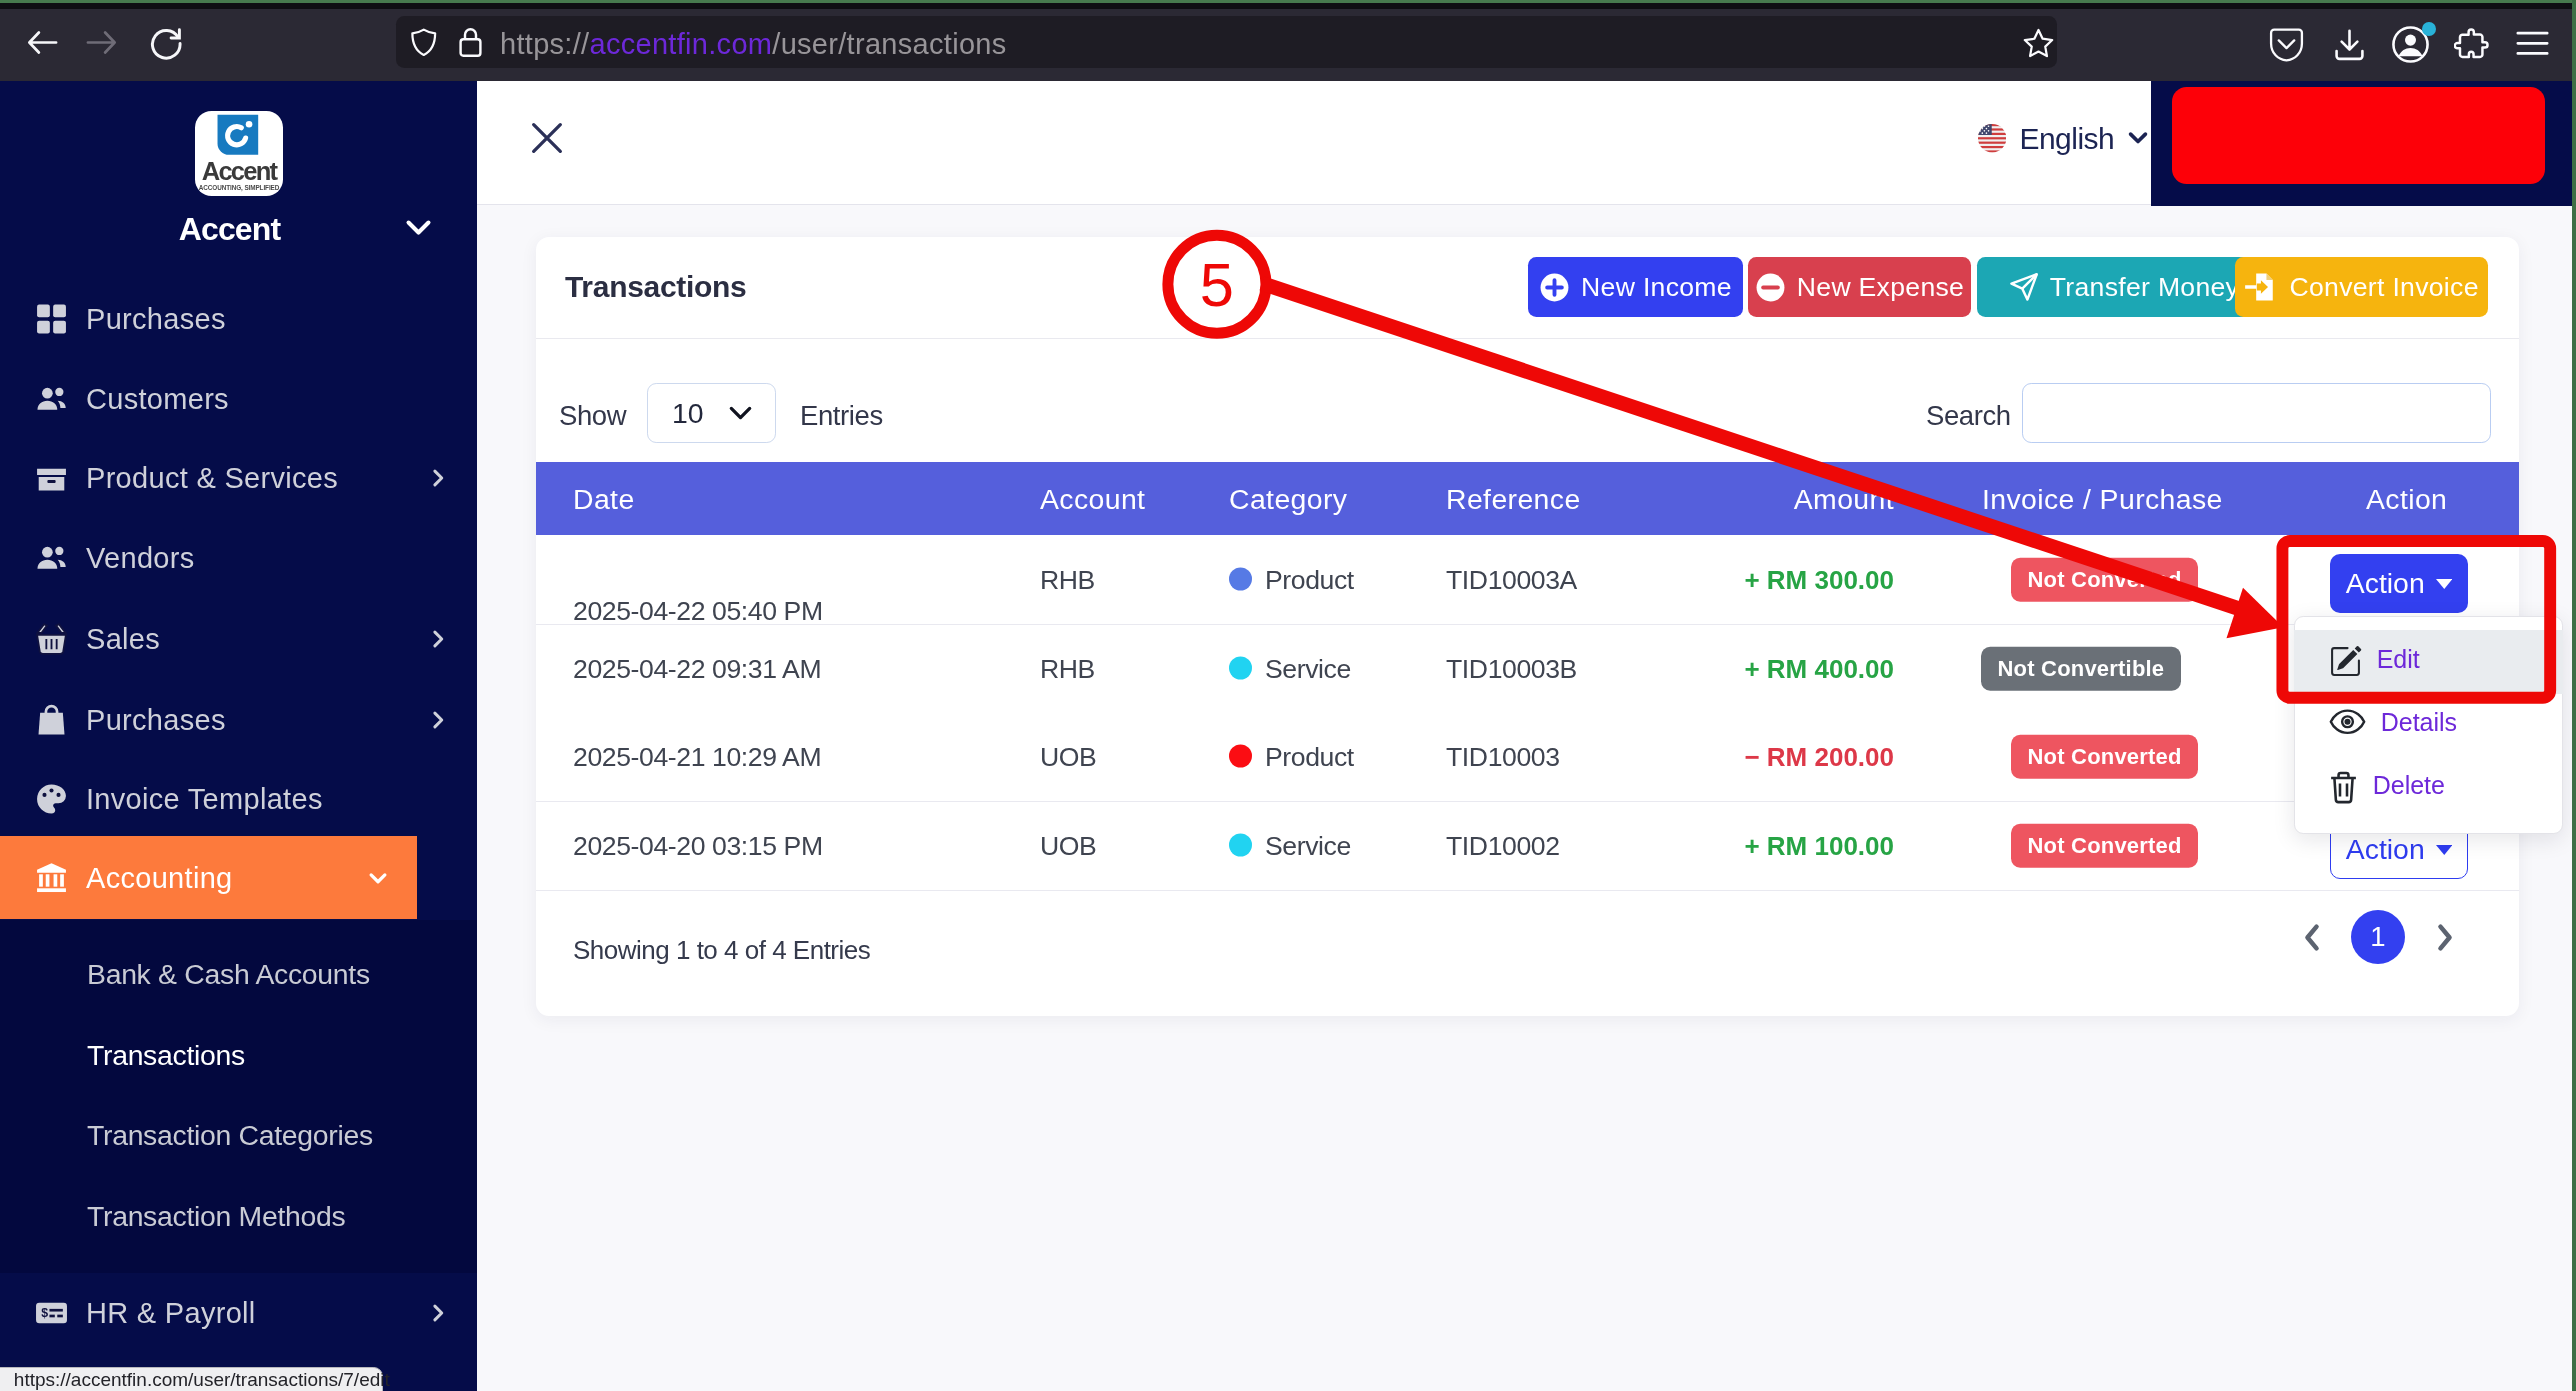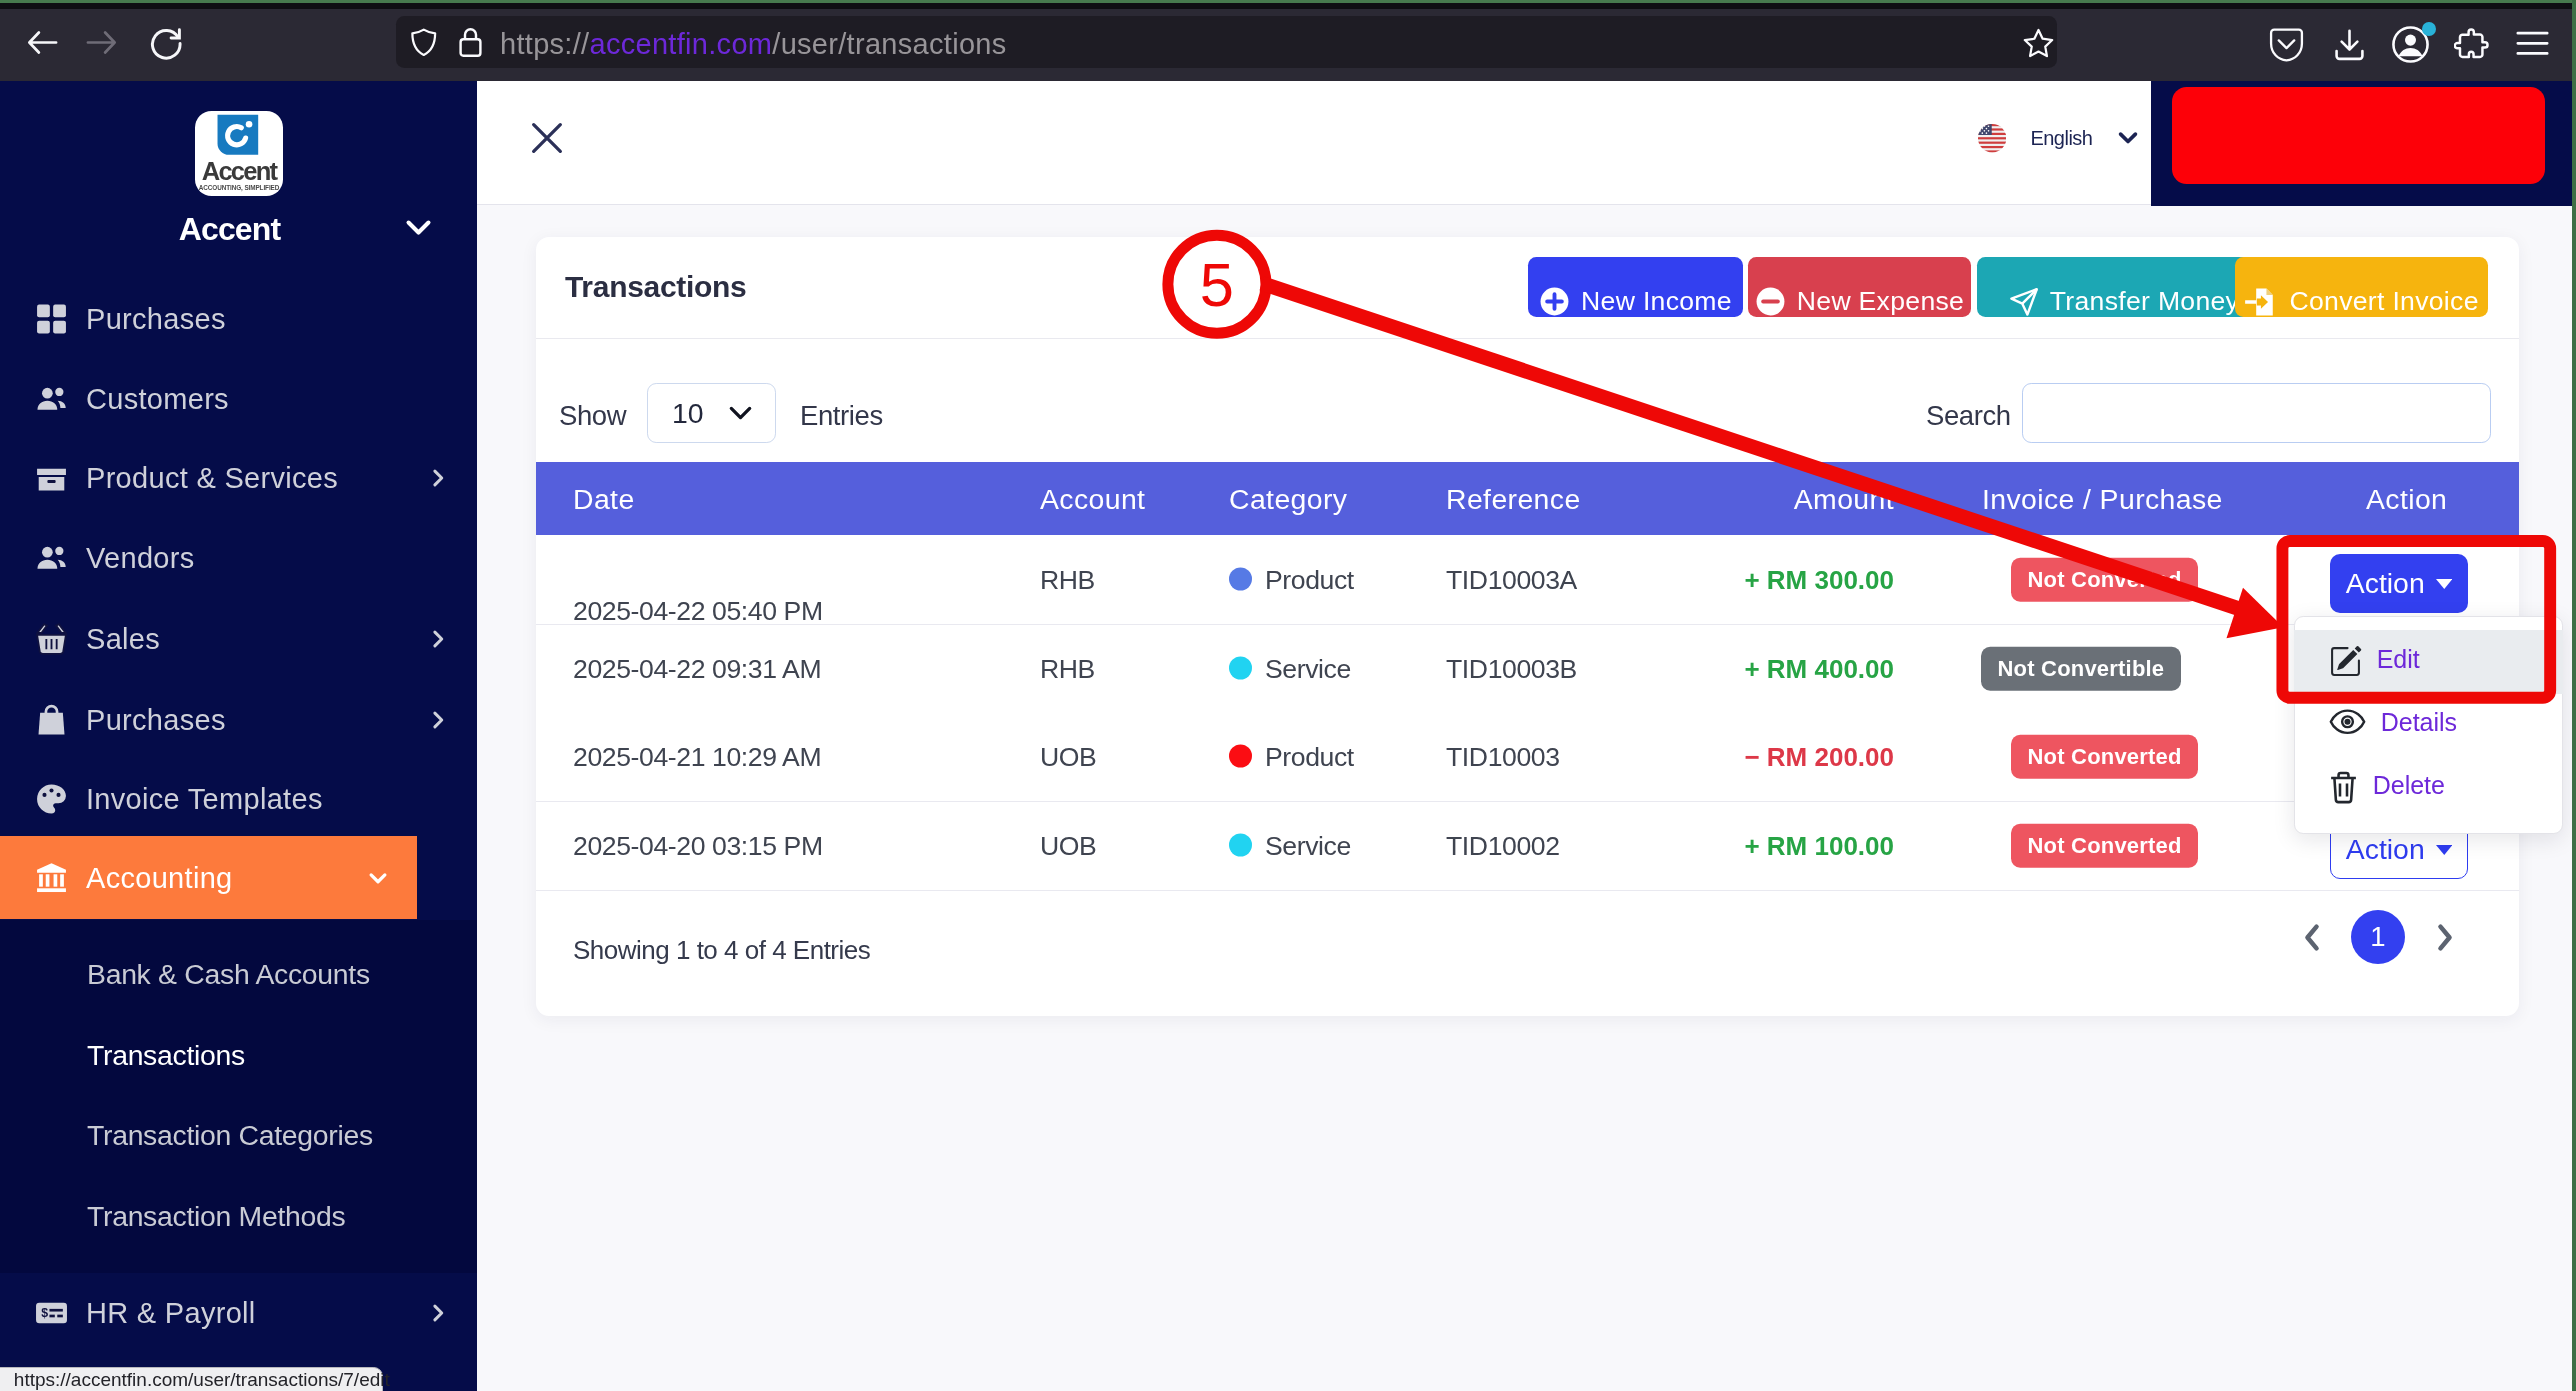--- a/index.html
+++ b/index.html
@@ -24,26 +24,26 @@
   .mitem .txt { position:absolute; left:86px; top:50%; transform:translateY(-50%); letter-spacing:0.3px; }
   .mitem .ic { position:absolute; left:35px; top:50%; transform:translateY(-50%); width:33px; height:33px; }
   .mitem .chev { position:absolute; right:29px; top:50%; transform:translateY(-50%); width:20px; height:20px; }
   .sub { position:absolute; left:87px; color:#c9cbd4; font-size:28.4px; letter-spacing:-0.3px; }
   #acct { left:0; top:836px; width:417px; height:83px; background:#fd7a3c; color:#fff; }
 
   
   #header { left:477px; top:81px; width:1675px; height:124px; background:#fff; border-bottom:0.9px solid #e4e4ec; }
   #navyblock { left:2151px; top:81px; width:421px; height:125px; background:#050c49; }
   #redrect { left:2172px; top:87px; width:373px; height:97px; background:#fd0008; border-radius:14.7px; }
-  #engl { left:1978px; top:78px; height:121px; display:flex; align-items:center; gap:24px; color:#1c2453; font-size:20px; letter-spacing:-0.5px; }
+  #engl { left:1978px; top:78px; height:121px; display:flex; align-items:center; gap:13px; color:#1c2453; font-size:30px; letter-spacing:-0.5px; }
   #rightgreen { left:2572px; top:0px; width:3.7px; height:1391px; background:#3e6f46; }
   #card { left:536px; top:237px; width:1983px; height:779px; background:#fff; border-radius:13px; box-shadow:0 3.7px 16.5px rgba(30,30,60,0.06); }
   #cardtitle { left:565px; top:270px; font-size:30px; font-weight:bold; color:#2b2e42; letter-spacing:-0.3px; }
   #cardhead-border { left:536px; top:338px; width:1983px; height:0.9px; background:#e9e9ef; }
-  .btn { position:absolute; top:257px; height:60px; border-radius:8.3px; color:#fff; font-size:26.6px; display:flex; align-items:flex-end; justify-content:center; gap:11px; letter-spacing:0.3px; }
+  .btn { position:absolute; top:257px; height:60px; border-radius:8.3px; color:#fff; font-size:26.6px; display:flex; align-items:center; justify-content:center; gap:11px; letter-spacing:0.3px; }
   #btn-ni { left:1528px; width:215px; background:#3340f0; }
   #btn-ne { left:1748px; width:223px; background:#d8404e; }
   #btn-tm { left:1977px; width:294px; background:#1ca7b4; }
   #btn-ci { left:2235px; width:253px; background:#f6b40e; }
 
   #lbl-show { left:559px; top:400px; font-size:27.5px; letter-spacing:-0.4px; color:#33374a; }
   #sel10 { left:647px; top:383px; width:129px; height:60px; border:1.8px solid #cdd9ee; border-radius:9.2px; background:#fff; }
   #lbl-entries { left:800px; top:400px; font-size:27.5px; letter-spacing:-0.4px; color:#33374a; }
   #lbl-search { left:1926px; top:400px; font-size:27.5px; letter-spacing:-0.4px; color:#33374a; }
   #searchbox { left:2022px; top:383px; width:469px; height:60px; border:1.8px solid #b9cdf2; border-radius:9.2px; background:#fff; }

